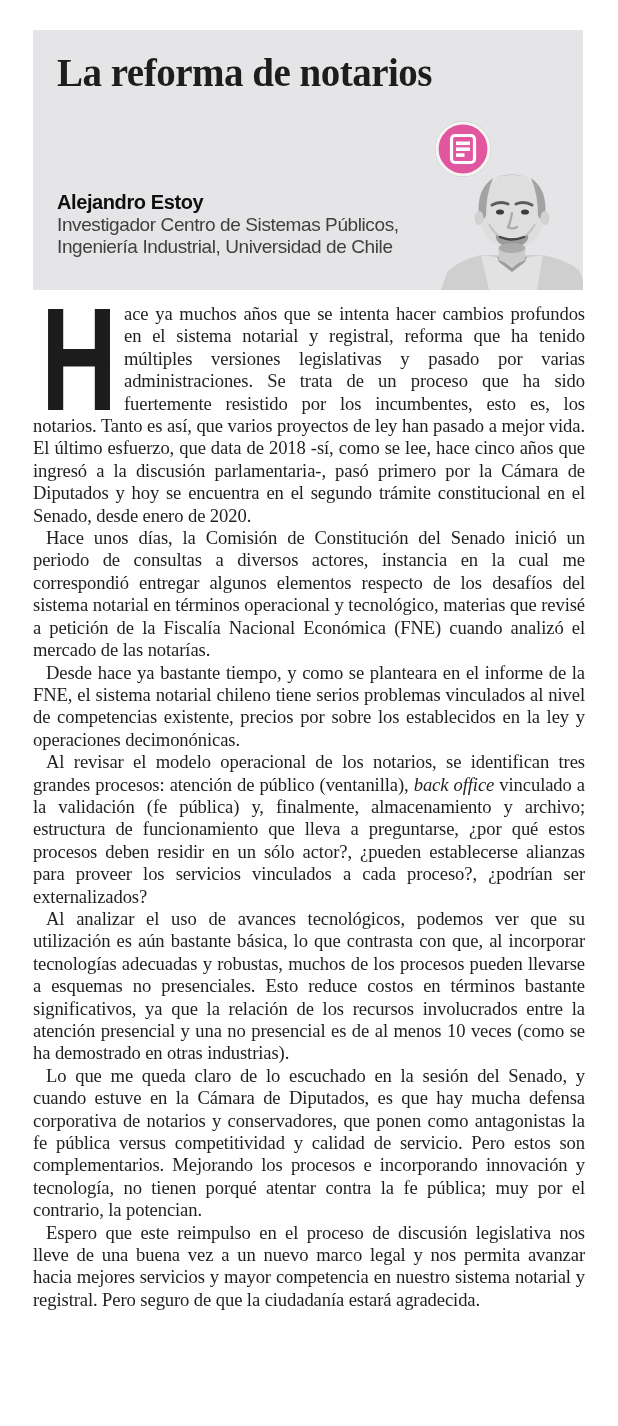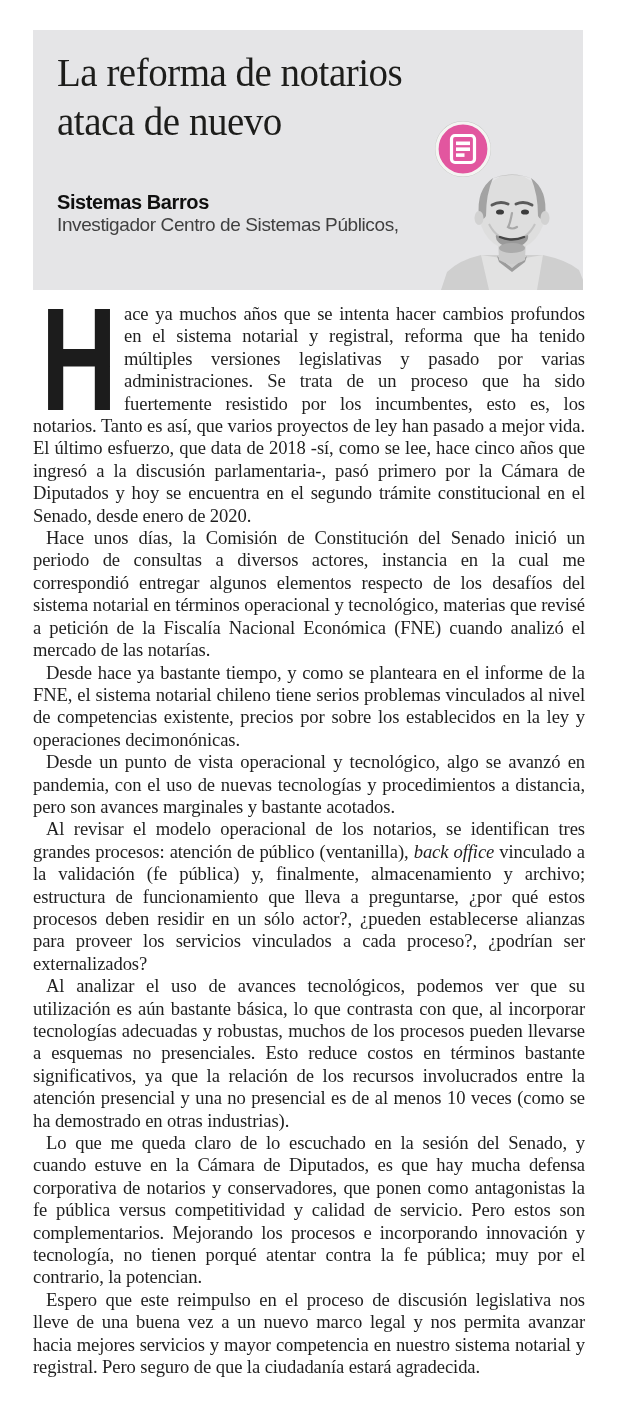--- a/index.html
+++ b/index.html
@@ -21,21 +21,21 @@
     overflow: hidden;
   }
   .title {
     position: absolute;
     left: 24px; top: 18px;
     font-family: "Liberation Serif", "DejaVu Serif", serif;
     font-size: 39px;
     line-height: 49px;
     letter-spacing: -0.5px;
     color: #1d1d1b;
-    font-weight: 400;
+    font-weight: 700;
     white-space: nowrap;
   }
   .badge {
     position: absolute;
     left: 401px; top: 90px;
     width: 58px; height: 58px;
   }
   .author-block {
     position: absolute;
     left: 24px; top: 160px;
@@ -87,37 +87,37 @@
 </style>
 </head>
 <body>
 
 <div class="page">
 
   <div class="header-box">
 
     <div class="title">
       <div>La reforma de notarios</div>
-      <div>ataca de nuevo</div>
     </div>
 
     <div class="badge">
       <svg width="58" height="58" viewBox="0 0 58 58">
         <circle cx="29" cy="29" r="27.4" fill="none" stroke="#c6c9c6" stroke-width="1.2"></circle>
         <circle cx="29" cy="29" r="26" fill="#e2569f" stroke="#f4f4f2" stroke-width="3.2"></circle>
         <rect x="17.5" y="15.5" width="23" height="27" rx="3.5" fill="none" stroke="#ffffff" stroke-width="3.2"></rect>
         <rect x="22" y="21.5" width="14" height="3.6" fill="#ffffff"></rect>
         <rect x="22" y="27.4" width="14" height="3.6" fill="#ffffff"></rect>
         <rect x="22" y="33.3" width="8.5" height="3.6" fill="#ffffff"></rect>
       </svg>
     </div>
 
     <div class="author-block">
-      <div class="author-name">Sistemas Barros</div>
+      <div class="author-name">Alejandro Estoy</div>
       <div class="author-bio">Investigador Centro de Sistemas Públicos,</div>
+      <div class="author-bio">Ingeniería Industrial, Universidad de Chile</div>
     </div>
 
     <div class="portrait">
       <svg width="142" height="122" viewBox="0 0 142 122">
 
         <path d="M0,122 L6,104 Q18,92 40,87 L102,87 Q126,92 138,102 L142,112 L142,122 Z" fill="#cfcfcf"></path>
         <path d="M40,87 L60,90 L71,100 L84,90 L102,87 L96,122 L48,122 Z" fill="#e2e2e2"></path>
         <path d="M56,88 L71,100 L86,88 L84,94 L71,104 L58,94 Z" fill="#9c9c9c"></path>
 
         <path d="M57,70 L85,70 L84,92 Q71,100 58,92 Z" fill="#cbcbcb"></path>
@@ -151,20 +151,19 @@
   </div>
 
   <div class="article">
       <p class="para"><span class="dropcap">
           <svg width="78" height="106" viewBox="0 0 78 106">
             <text x="1" y="104" font-family="Liberation Sans, DejaVu Sans, sans-serif" font-weight="bold" font-size="146" fill="#1c1c1c" textLength="76" lengthAdjust="spacingAndGlyphs">H</text>
           </svg>
         </span><span>ace ya muchos años que se intenta hacer cambios profundos en el sistema notarial y registral, reforma que ha tenido múltiples versiones legislativas y pasado por varias administraciones. Se trata de un proceso que ha sido fuertemente resistido por los incumbentes, esto es, los notarios. Tanto es así, que varios proyectos de ley han pasado a mejor vida. El último esfuerzo, que data de 2018 -sí, como se lee, hace cinco años que ingresó a la discusión parlamentaria-, pasó primero por la Cámara de Diputados y hoy se encuentra en el segundo trámite constitucional en el Senado, desde enero de 2020.</span></p>
       <p class="para indent"><span>Hace unos días, la Comisión de Constitución del Senado inició un periodo de consultas a diversos actores, instancia en la cual me correspondió entregar algunos elementos respecto de los desafíos del sistema notarial en términos operacional y tecnológico, materias que revisé a petición de la Fiscalía Nacional Económica (FNE) cuando analizó el mercado de las notarías.</span></p>
       <p class="para indent"><span>Desde hace ya bastante tiempo, y como se planteara en el informe de la FNE, el sistema notarial chileno tiene serios problemas vinculados al nivel de competencias existente, precios por sobre los establecidos en la ley y operaciones decimonónicas.</span></p>
-      <p class="para indent"><span>Desde un punto de vista operacional y tecnológico, algo se avanzó en pandemia, con el uso de nuevas tecnologías y procedimientos a distancia, pero son avances marginales y bastante acotados.</span></p>
       <p class="para indent"><span>Al revisar el modelo operacional de los notarios, se identifican tres grandes procesos: atención de público (ventanilla), </span><em>back office</em><span> vinculado a la validación (fe pública) y, finalmente, almacenamiento y archivo; estructura de funcionamiento que lleva a preguntarse, ¿por qué estos procesos deben residir en un sólo actor?, ¿pueden establecerse alianzas para proveer los servicios vinculados a cada proceso?, ¿podrían ser externalizados?</span></p>
       <p class="para indent"><span>Al analizar el uso de avances tecnológicos, podemos ver que su utilización es aún bastante básica, lo que contrasta con que, al incorporar tecnologías adecuadas y robustas, muchos de los procesos pueden llevarse a esquemas no presenciales. Esto reduce costos en términos bastante significativos, ya que la relación de los recursos involucrados entre la atención presencial y una no presencial es de al menos 10 veces (como se ha demostrado en otras industrias).</span></p>
       <p class="para indent"><span>Lo que me queda claro de lo escuchado en la sesión del Senado, y cuando estuve en la Cámara de Diputados, es que hay mucha defensa corporativa de notarios y conservadores, que ponen como antagonistas la fe pública versus competitividad y calidad de servicio. Pero estos son complementarios. Mejorando los procesos e incorporando innovación y tecnología, no tienen porqué atentar contra la fe pública; muy por el contrario, la potencian.</span></p>
       <p class="para indent"><span>Espero que este reimpulso en el proceso de discusión legislativa nos lleve de una buena vez a un nuevo marco legal y nos permita avanzar hacia mejores servicios y mayor competencia en nuestro sistema notarial y registral. Pero seguro de que la ciudadanía estará agradecida.</span></p>
     </div>
 
 </div>
 
 </body></html>

